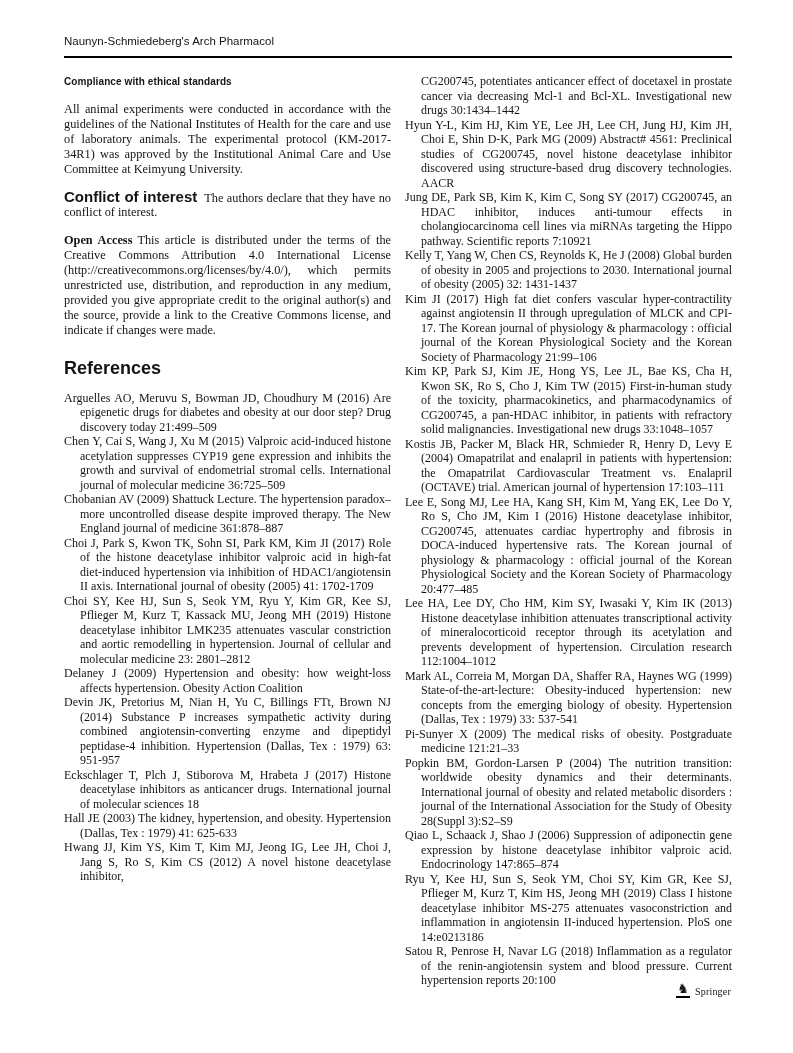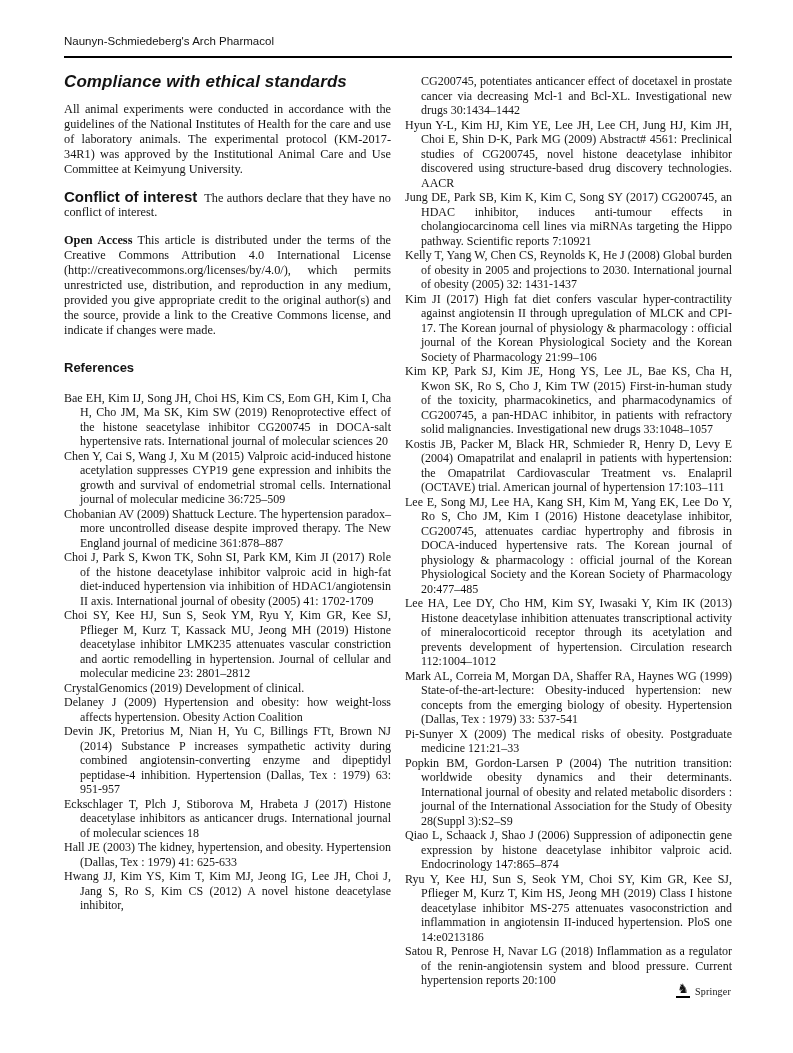--- a/index.html
+++ b/index.html
@@ -28,42 +28,41 @@
   }
   .cols {
     display: flex;
     gap: 14px;
     margin-top: 16px;
   }
   .col { width: 327px; }
   .section-heading {
     font-family: "Liberation Sans", sans-serif;
     font-weight: bold;
-    font-size: 17px;
+    font-size: 10px;
     line-height: 16px;
     margin: 0 0 12px 0;
     letter-spacing: 0.1px;
-    font-style: italic;
   }
   p.body-par {
     font-size: 12.3px;
     line-height: 14.9px;
     text-align: justify;
     margin: 0 0 13px 0;
   }
   .inline-label {
     font-family: "Liberation Sans", sans-serif;
     font-weight: bold;
     font-size: 15px;
     margin-right: 7px;
   }
   .refs-heading {
     font-family: "Liberation Sans", sans-serif;
     font-weight: bold;
-    font-size: 13px;
+    font-size: 18px;
     line-height: 20px;
     margin: 20px 0 13px 0;
   }
   .ref {
     font-size: 12px;
     line-height: 14.5px;
     text-align: justify;
     padding-left: 16px;
     text-indent: -16px;
     margin: 0;
@@ -111,26 +110,25 @@
 
         <p class="body-par">All animal experiments were conducted in accordance with the guidelines of the National Institutes of Health for the care and use of laboratory animals. The experimental protocol (KM-2017-34R1) was approved by the Institutional Animal Care and Use Committee at Keimyung University.</p>
 
         <p class="body-par"><span class="inline-label">Conflict of interest</span><span>The authors declare that they have no conflict of interest.</span></p>
 
         <p class="body-par"><span class="inline-label" style="font-family:'Liberation Serif',serif;font-size:12.3px;margin-right:5px;">Open Access</span><span>This article is distributed under the terms of the Creative Commons Attribution 4.0 International License (http://creativecommons.org/licenses/by/4.0/), which permits unrestricted use, distribution, and reproduction in any medium, provided you give appropriate credit to the original author(s) and the source, provide a link to the Creative Commons license, and indicate if changes were made.</span></p>
 
         <h2 class="refs-heading">References</h2>
 
         <div>
-            <p class="ref">Bae EH, Kim IJ, Song JH, Choi HS, Kim CS, Eom GH, Kim I, Cha H, Cho JM, Ma SK, Kim SW (2019) Renoprotective effect of the histone seacetylase inhibitor CG200745 in DOCA-salt hypertensive rats. International journal of molecular sciences 20</p>
+            <p class="ref">Arguelles AO, Meruvu S, Bowman JD, Choudhury M (2016) Are epigenetic drugs for diabetes and obesity at our door step? Drug discovery today 21:499–509</p>
             <p class="ref">Chen Y, Cai S, Wang J, Xu M (2015) Valproic acid-induced histone acetylation suppresses CYP19 gene expression and inhibits the growth and survival of endometrial stromal cells. International journal of molecular medicine 36:725–509</p>
             <p class="ref">Chobanian AV (2009) Shattuck Lecture. The hypertension paradox–more uncontrolled disease despite improved therapy. The New England journal of medicine 361:878–887</p>
             <p class="ref">Choi J, Park S, Kwon TK, Sohn SI, Park KM, Kim JI (2017) Role of the histone deacetylase inhibitor valproic acid in high-fat diet-induced hypertension via inhibition of HDAC1/angiotensin II axis. International journal of obesity (2005) 41: 1702-1709</p>
             <p class="ref">Choi SY, Kee HJ, Sun S, Seok YM, Ryu Y, Kim GR, Kee SJ, Pflieger M, Kurz T, Kassack MU, Jeong MH (2019) Histone deacetylase inhibitor LMK235 attenuates vascular constriction and aortic remodelling in hypertension. Journal of cellular and molecular medicine 23: 2801–2812</p>
-            <p class="ref">CrystalGenomics (2019) Development of clinical.</p>
             <p class="ref">Delaney J (2009) Hypertension and obesity: how weight-loss affects hypertension. Obesity Action Coalition</p>
             <p class="ref">Devin JK, Pretorius M, Nian H, Yu C, Billings FTt, Brown NJ (2014) Substance P increases sympathetic activity during combined angiotensin-converting enzyme and dipeptidyl peptidase-4 inhibition. Hypertension (Dallas, Tex : 1979) 63: 951-957</p>
             <p class="ref">Eckschlager T, Plch J, Stiborova M, Hrabeta J (2017) Histone deacetylase inhibitors as anticancer drugs. International journal of molecular sciences 18</p>
             <p class="ref">Hall JE (2003) The kidney, hypertension, and obesity. Hypertension (Dallas, Tex : 1979) 41: 625-633</p>
             <p class="ref">Hwang JJ, Kim YS, Kim T, Kim MJ, Jeong IG, Lee JH, Choi J, Jang S, Ro S, Kim CS (2012) A novel histone deacetylase inhibitor,</p>
           </div>
       </div>
 
       <div class="col">
         <p class="ref-carryover">CG200745, potentiates anticancer effect of docetaxel in prostate cancer via decreasing Mcl-1 and Bcl-XL. Investigational new drugs 30:1434–1442</p>

